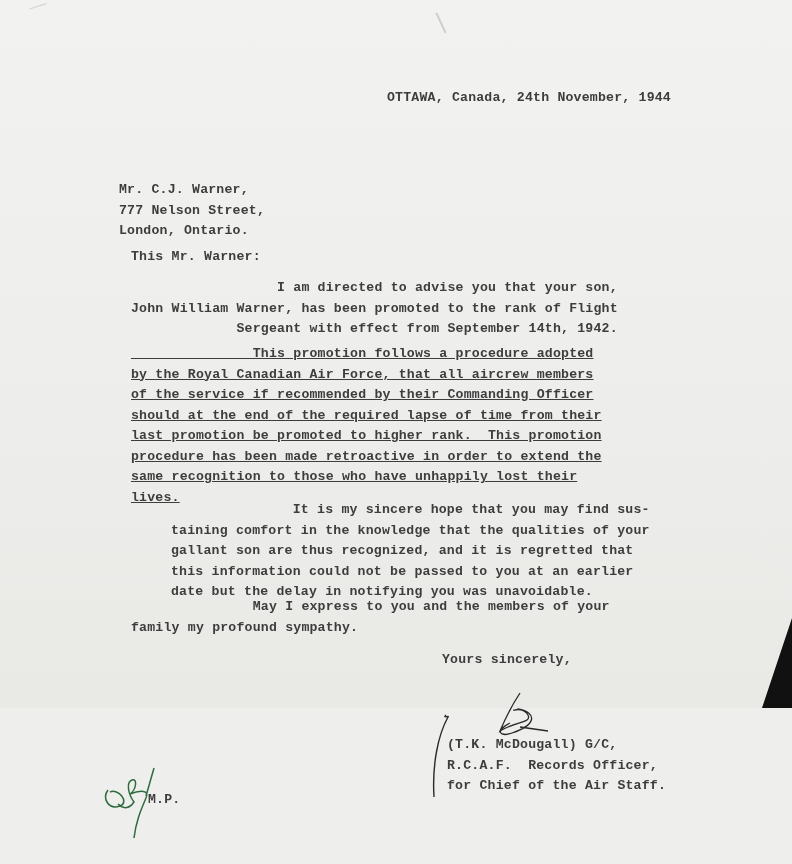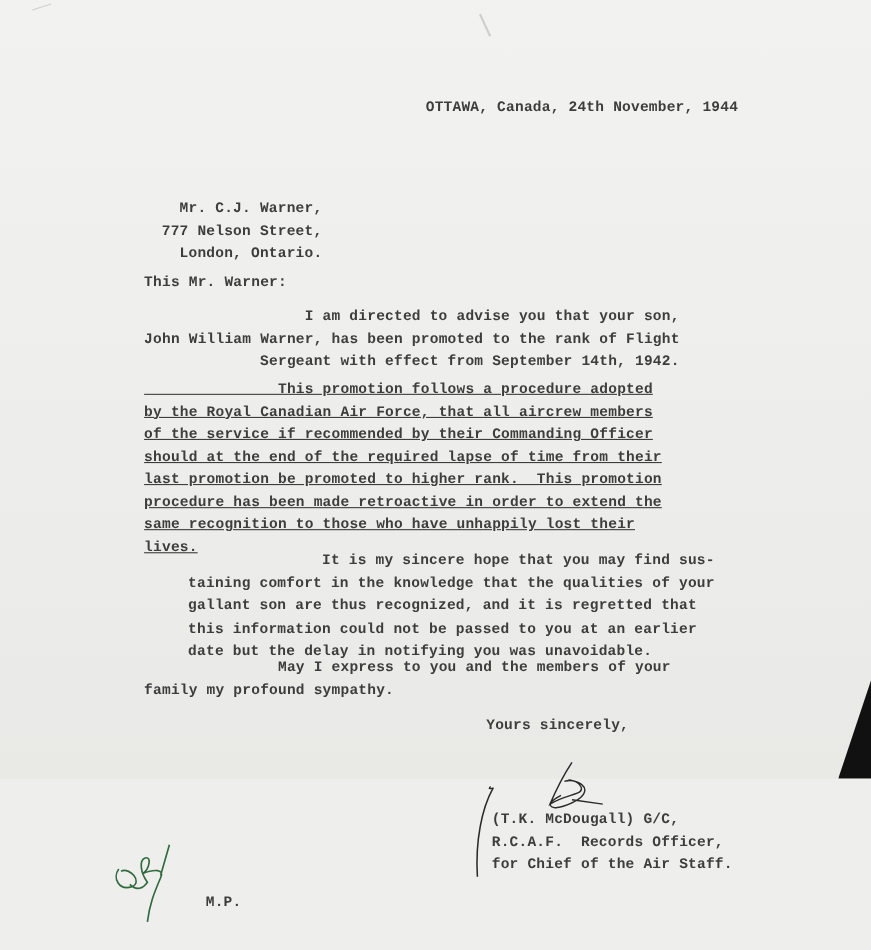--- a/index.html
+++ b/index.html
@@ -21,30 +21,30 @@
   .tl-mark {
     position:absolute; left:28px; top:0; width:18px; height:6px;
     border-bottom:1px solid #cfcfcc; transform:rotate(-18deg);
   }
   .tick-mark {
     position:absolute; left:440px; top:12px; width:2px; height:22px;
     background:#cfcfcd; transform:rotate(-25deg);
   }
   .t { position:absolute; white-space:pre; font-size:13.2px; font-weight:bold; letter-spacing:0.2px; line-height:20.5px; color:#3d3d3d; }
   .date { left:387px; top:88px; }
-  .addr { left:147px; top:180px;text-align:right; }
+  .addr { left:119px; top:180px; }
   .salut { left:131px; top:247px; }
   .para { left:131px; }
   .p1 { top:278px;text-align:right; }
   .p2 { top:344px;text-decoration:underline; }
   .p3 { top:500px;margin-left:40px; }
   .p4 { top:597px; }
   .closing { left:442px; top:650px;text-align:center; }
   .sigblock { left:447px; top:735px; }
-  .initials { left:148px; top:811px;margin-left:39px; }
+  .initials { left:148px; top:790px; }
   .signature { position:absolute; left:420px; top:685px; width:140px; height:115px; }
   .initials-sig { position:absolute; left:100px; top:760px; width:80px; height:80px; }
 </style>
 </head>
 <body>
 
 <div class="page">
   <div class="tl-mark"></div>
   <div class="tick-mark"></div>
 

